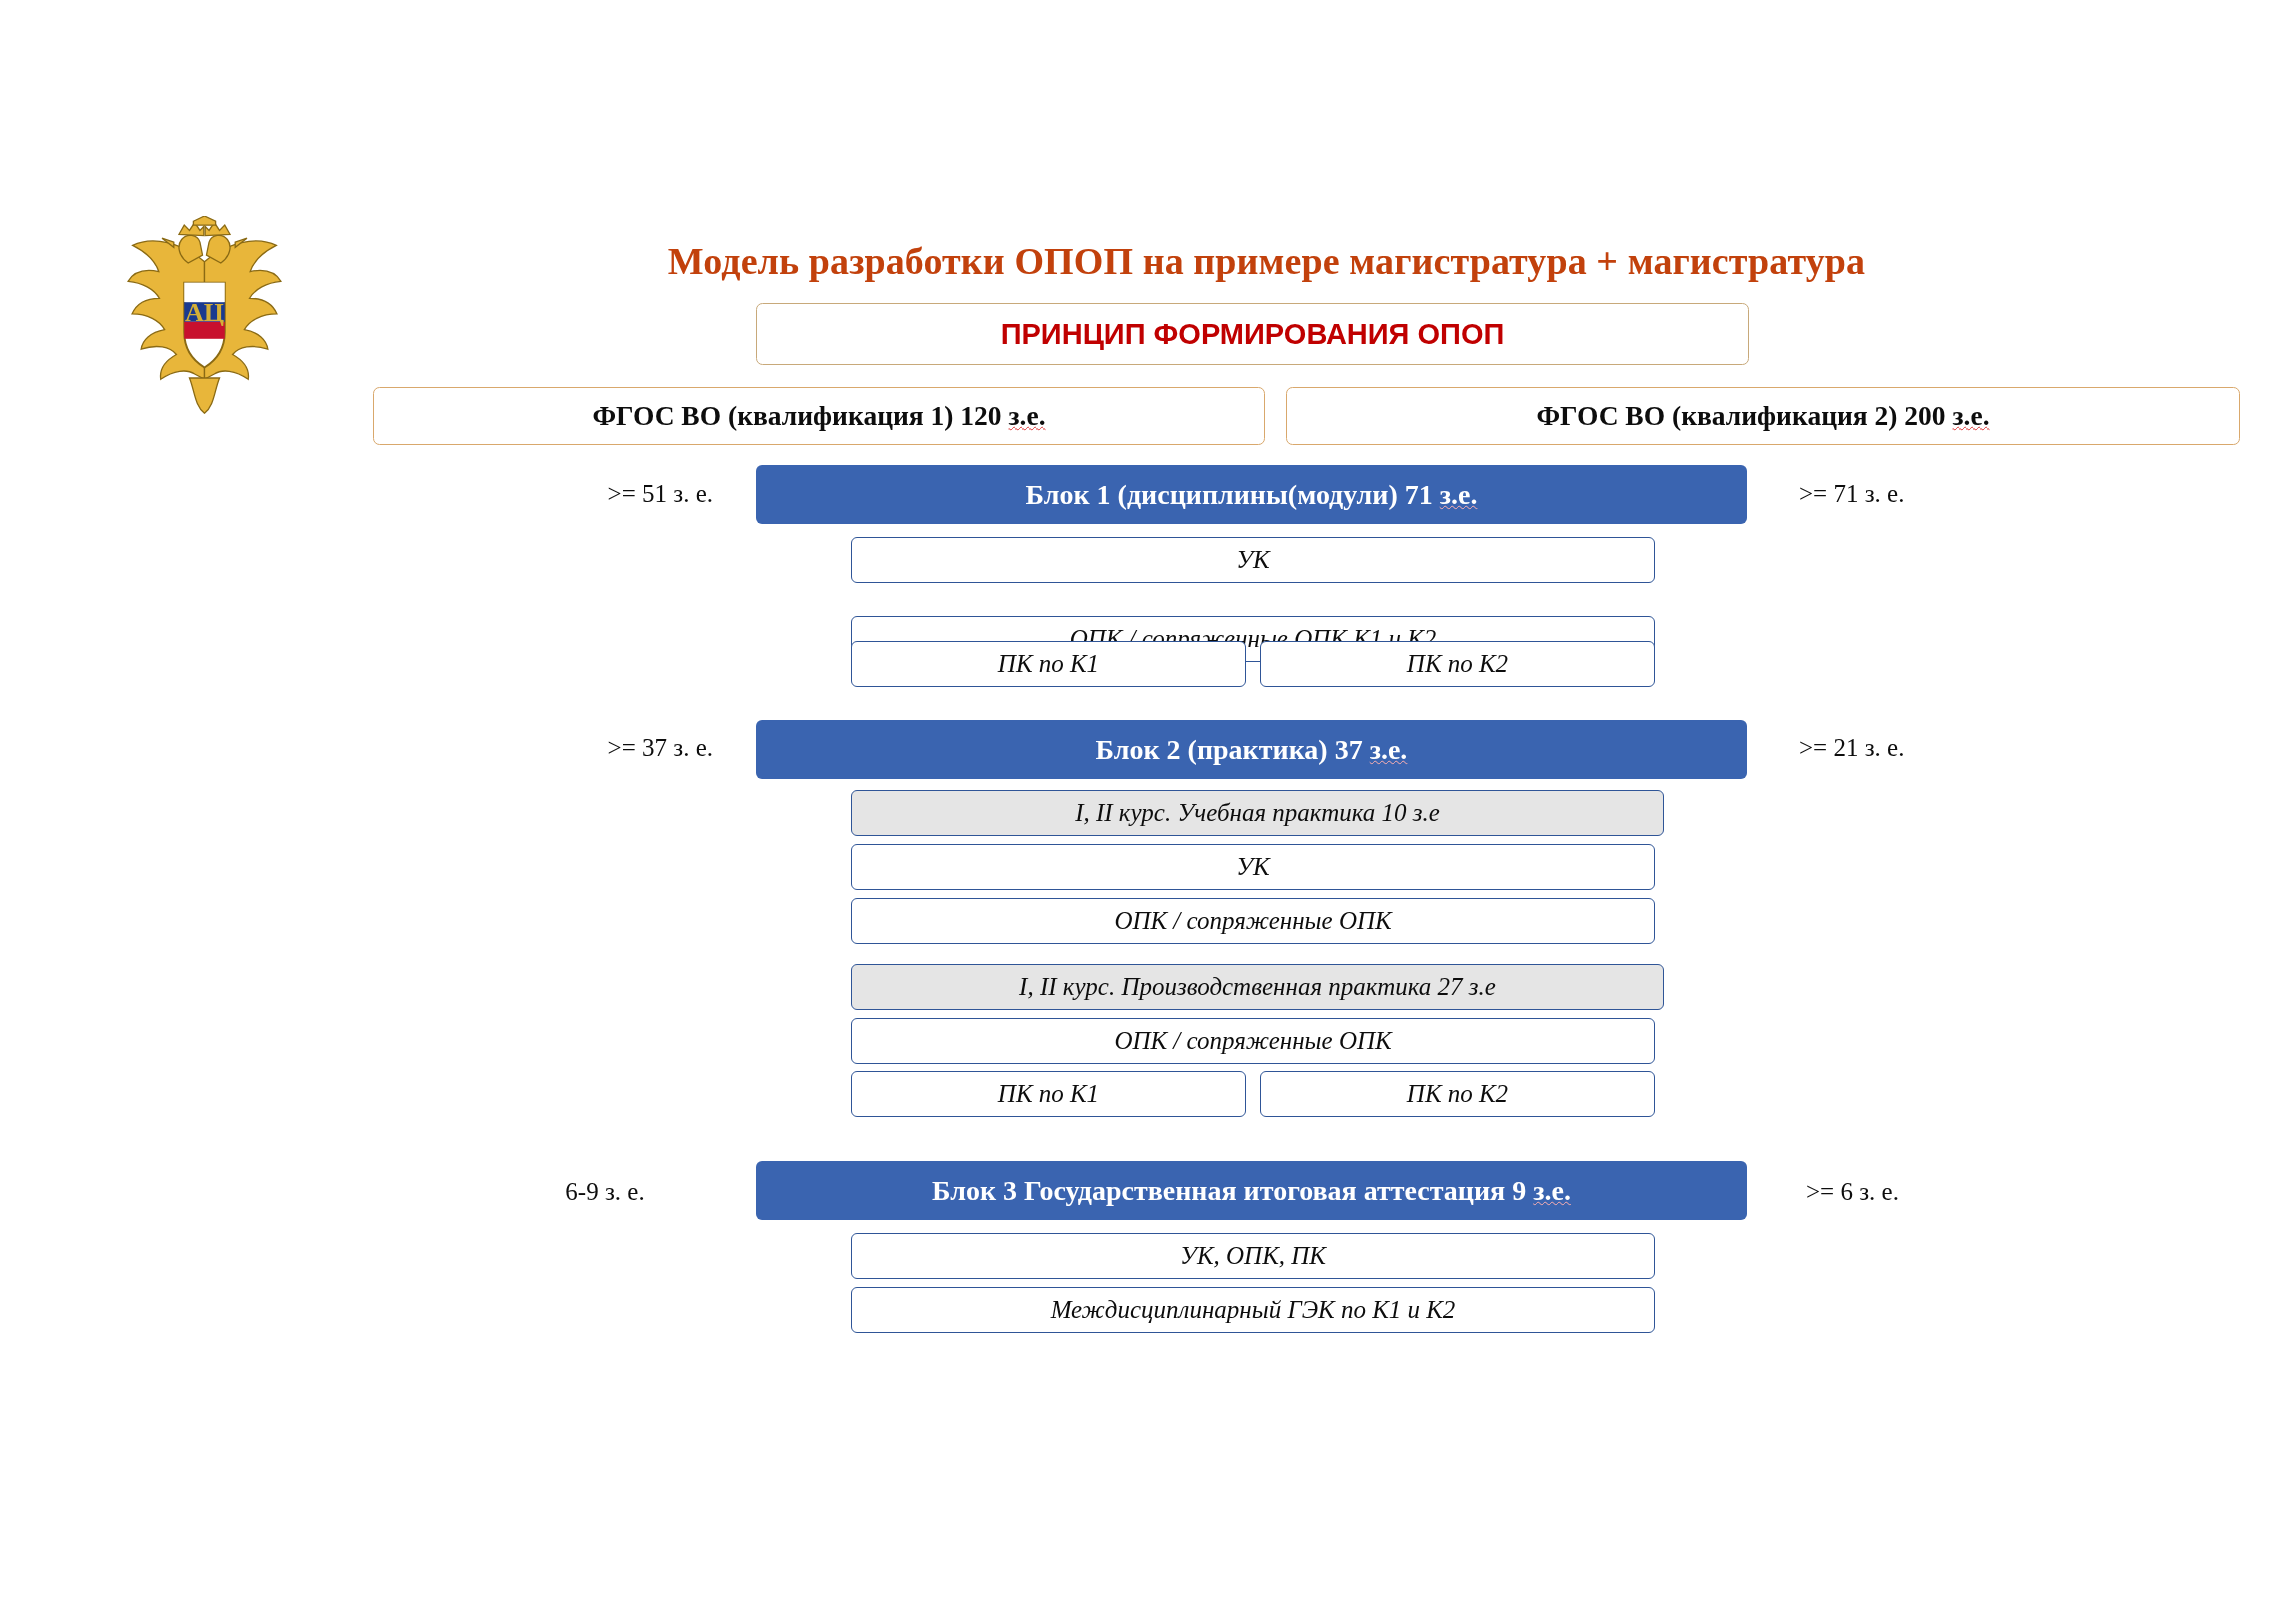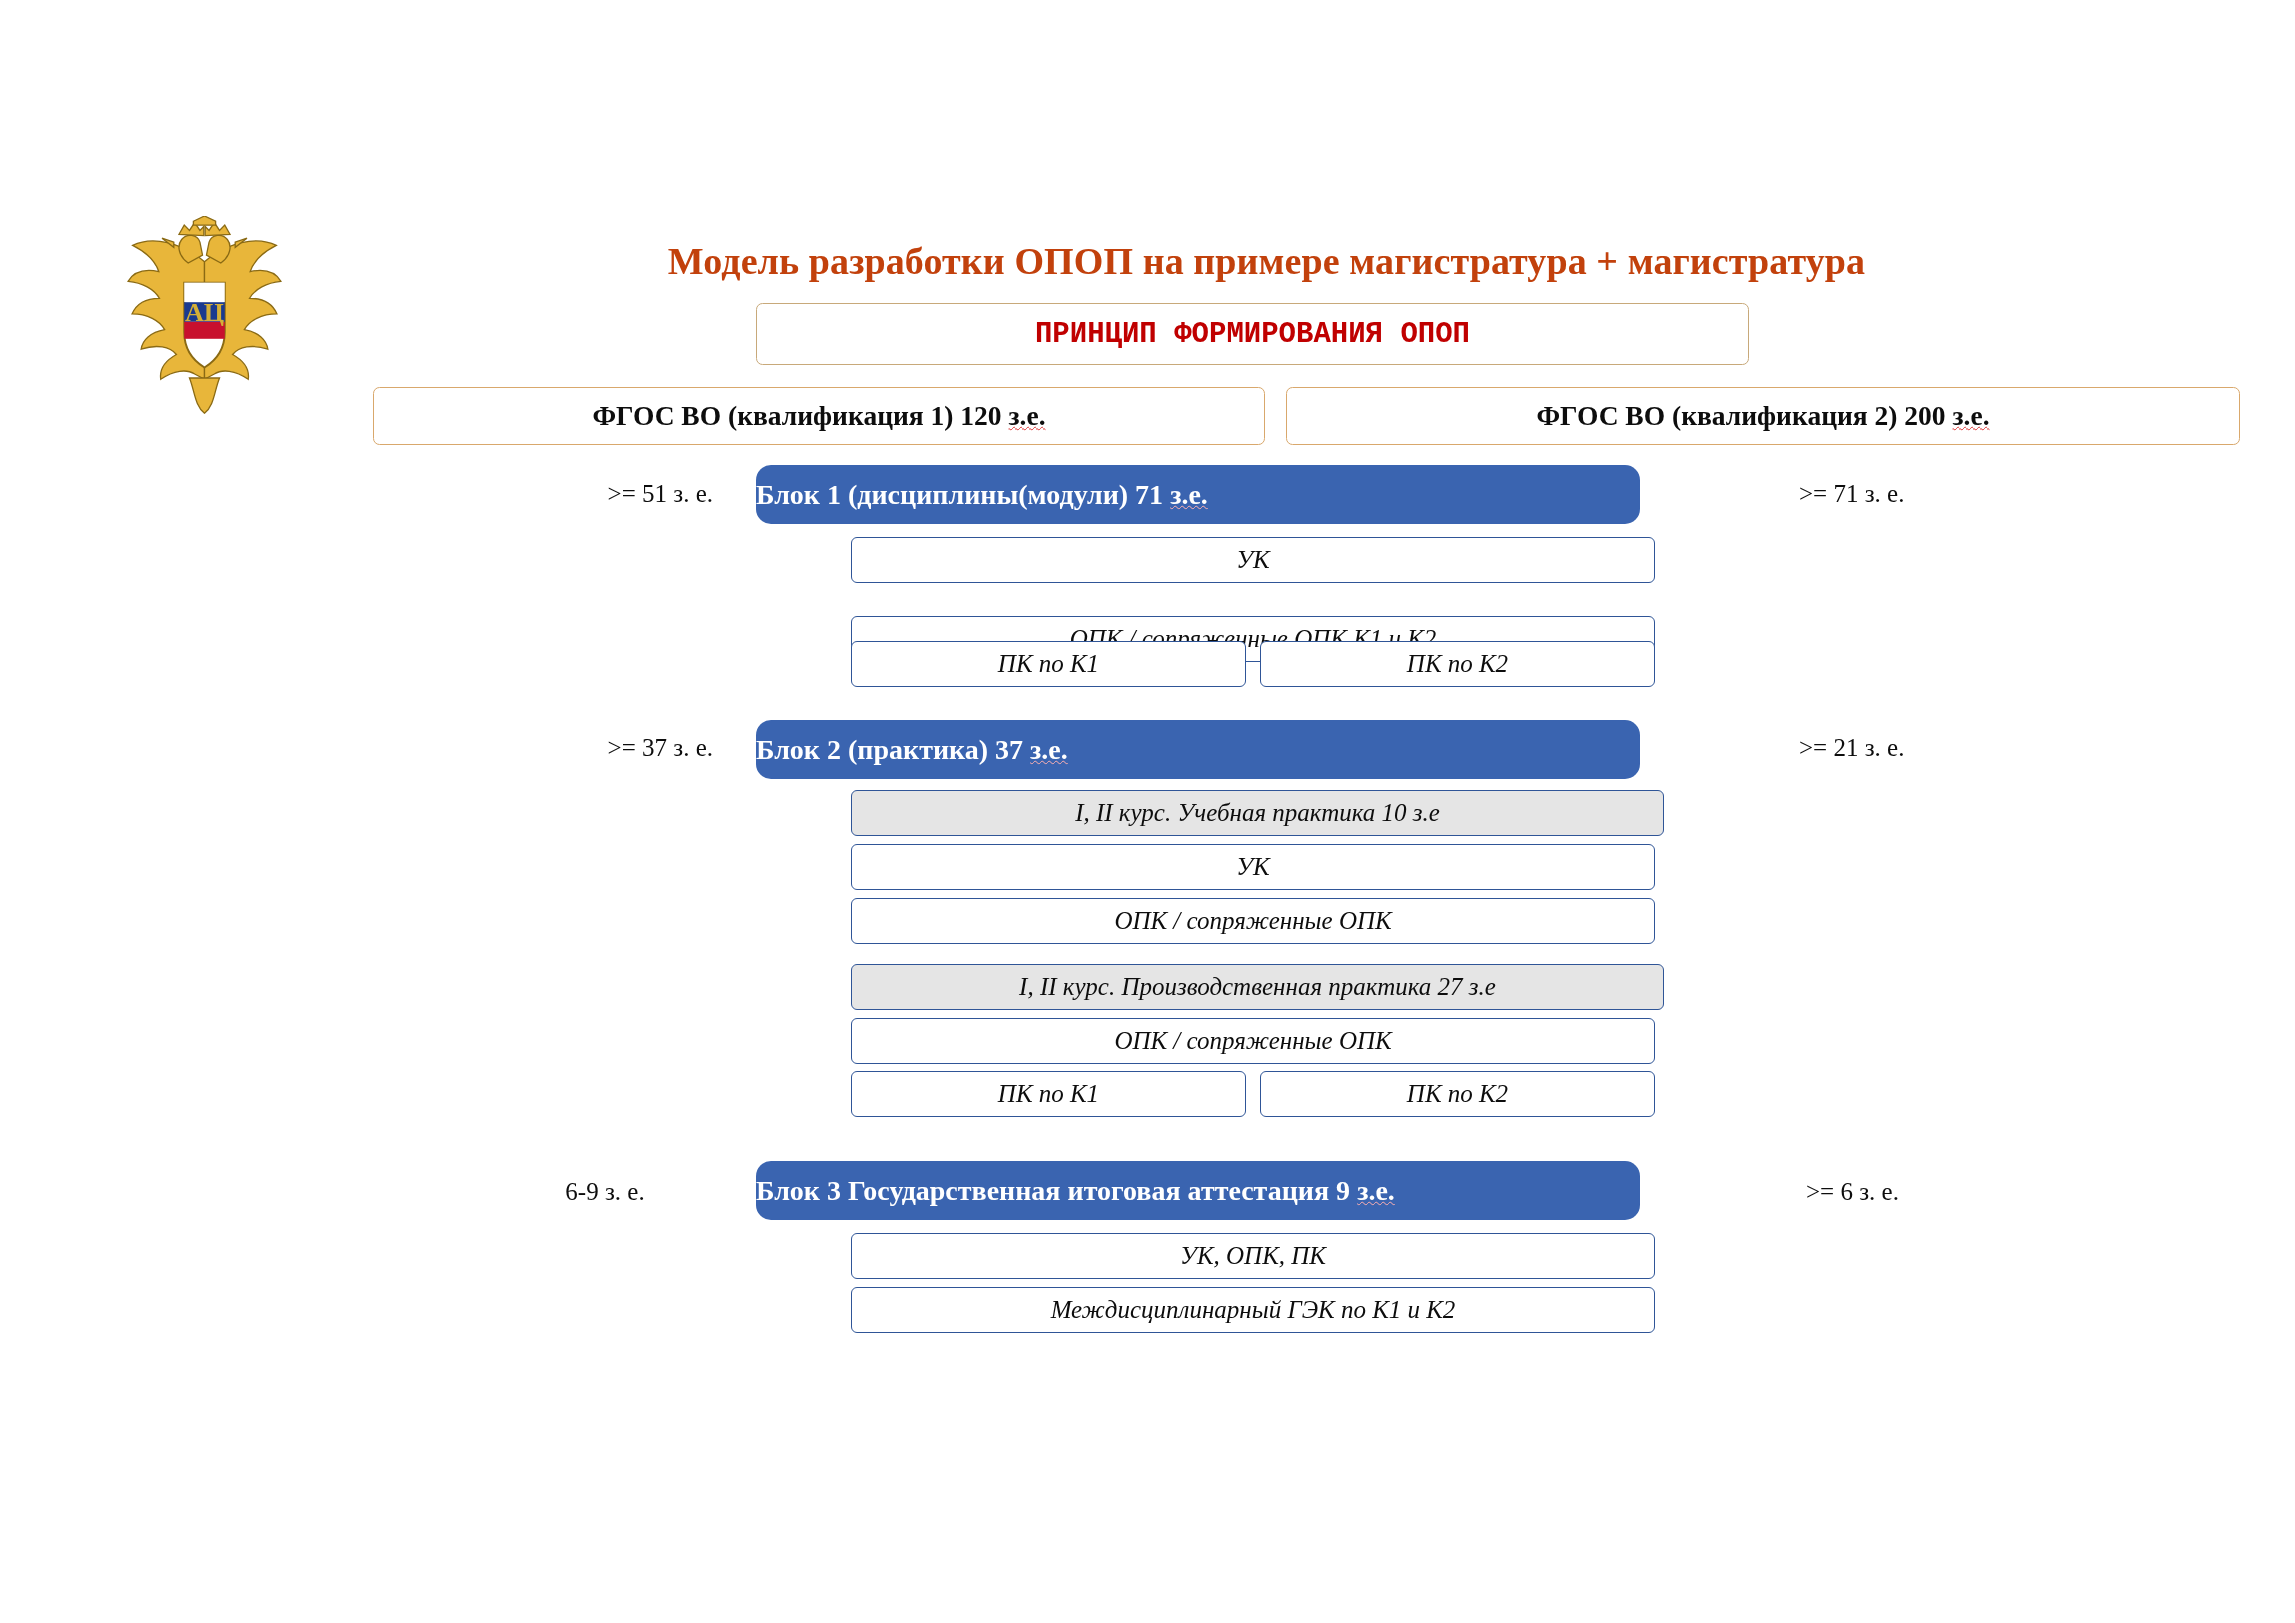--- a/index.html
+++ b/index.html
@@ -58,21 +58,21 @@
     border-radius: 6.5px;
     background: #ffffff;
     display: flex;
     align-items: center;
     justify-content: center;
   }
   .principle-box .txt {
     font-size: 29px;
     font-weight: bold;
     color: #c00000;
-    font-family: Liberation Mono, monospace;
+    font-family: Liberation Sans, sans-serif;
   }
 
   
   .fgos {
     position: absolute;
     height: 56px;
     border: 1.3px solid #d9a86c;
     border-radius: 6.5px;
     background: #ffffff;
     display: flex;
@@ -99,26 +99,27 @@
     text-decoration: underline;
     text-decoration-style: wavy;
     text-decoration-color: #d33;
     text-decoration-thickness: 1.3px;
   }
 
   
   .blue-bar {
     position: absolute;
     left: 756px;
-    width: 884px;
+    width: 991px;
     height: 59px;
     background: #3a64b0;
-    border-radius: 15px;
-    display: flex;
-    align-items: center;
+    border-radius: 6px;
+    display: flex;
+    align-items: center;
+    justify-content: center;
   }
   .blue-bar .txt {
     font-size: 28px;
     font-weight: bold;
     color: #ffffff;
     font-family: "Liberation Serif", serif;
   }
   .blue-bar .wavy { text-decoration-color: #ffb0b0; }
 
   

